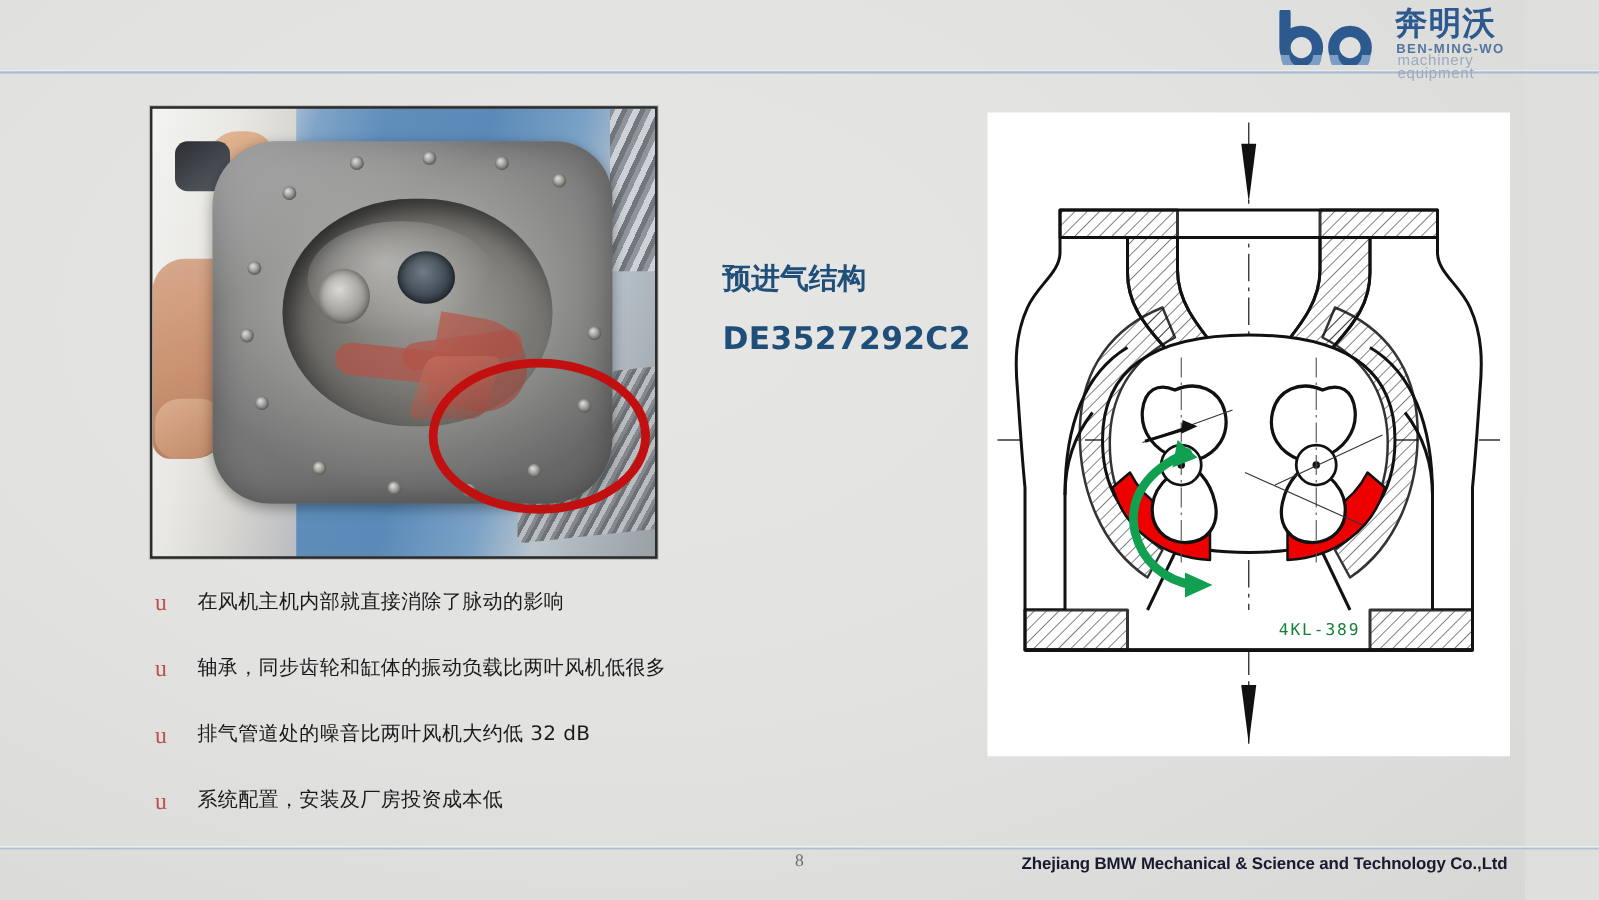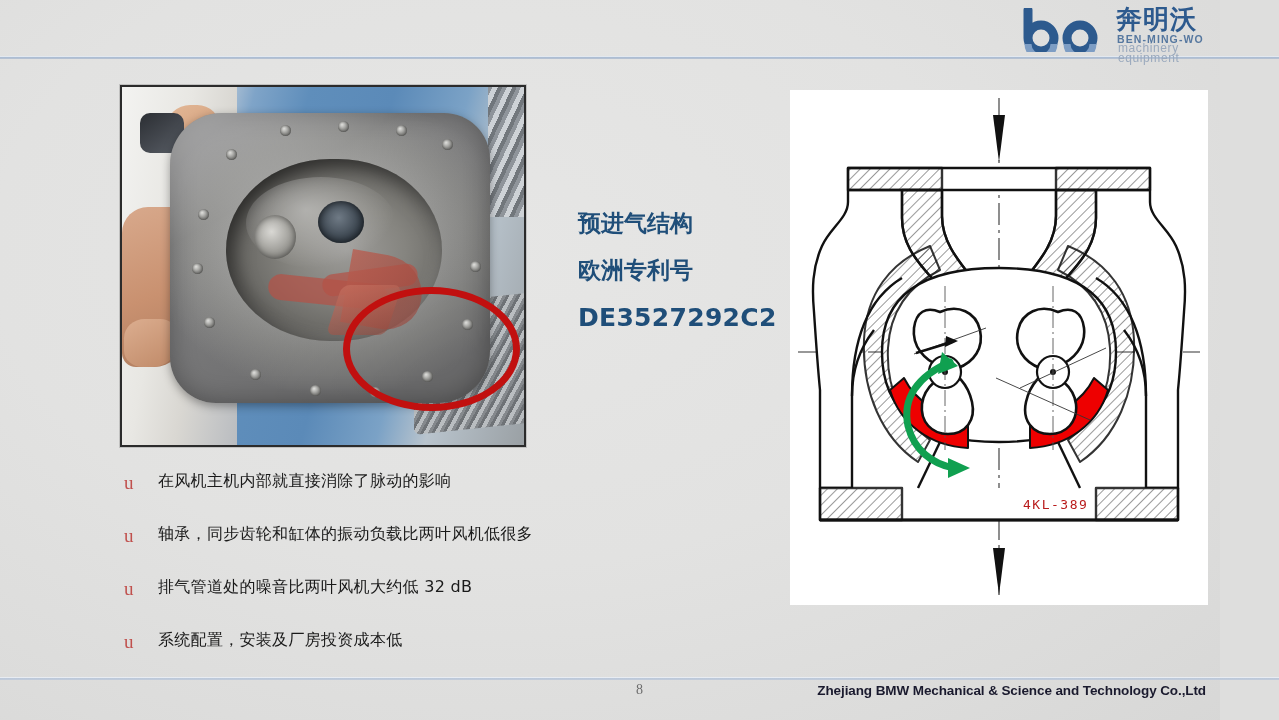--- a/index.html
+++ b/index.html
@@ -169,21 +169,21 @@
   }
 
   
   .drawing{
     position:absolute;left:790px;top:90px;width:418px;height:515px;
     background:#ffffff;overflow:hidden;
   }
   .drawing svg{display:block;}
   .dwg-label{
     position:absolute;left:233px;top:407px;
-    font-size:13px;color:#b91c1c;letter-spacing:1.5px;
+    font-size:13px;color:#15803d;letter-spacing:1.5px;
     font-family:"DejaVu Sans Mono","Liberation Mono",monospace;
   }
 
   
   .footer-rule{
     position:absolute;left:0;top:677px;width:1279px;height:3px;
     background:linear-gradient(to bottom,#ffffff 0%,#c8d2e0 40%,#a5b5cc 70%,#e4e7ec 100%);
   }
   .page-no{
     position:absolute;left:0;top:682px;width:1279px;text-align:center;
@@ -252,21 +252,20 @@
       <div class="flange-bolt" style="left:252px;top:258px"></div>
       <div class="flange-bolt" style="left:292px;top:206px"></div>
       <div class="flange-bolt" style="left:300px;top:148px"></div>
     </div>
 
     <div class="red-ellipse"></div>
   </div>
 
   <div class="caption">
     <div>预进气结构</div>
-    <div>欧洲专利号</div>
     <div class="patent">DE3527292C2</div>
   </div>
 
   <div class="bullets">
     <div class="bullet">
       <span class="mark">u</span>
       <span class="txt">在风机主机内部就直接消除了脉动的影响</span>
     </div>
     <div class="bullet">
       <span class="mark">u</span>

